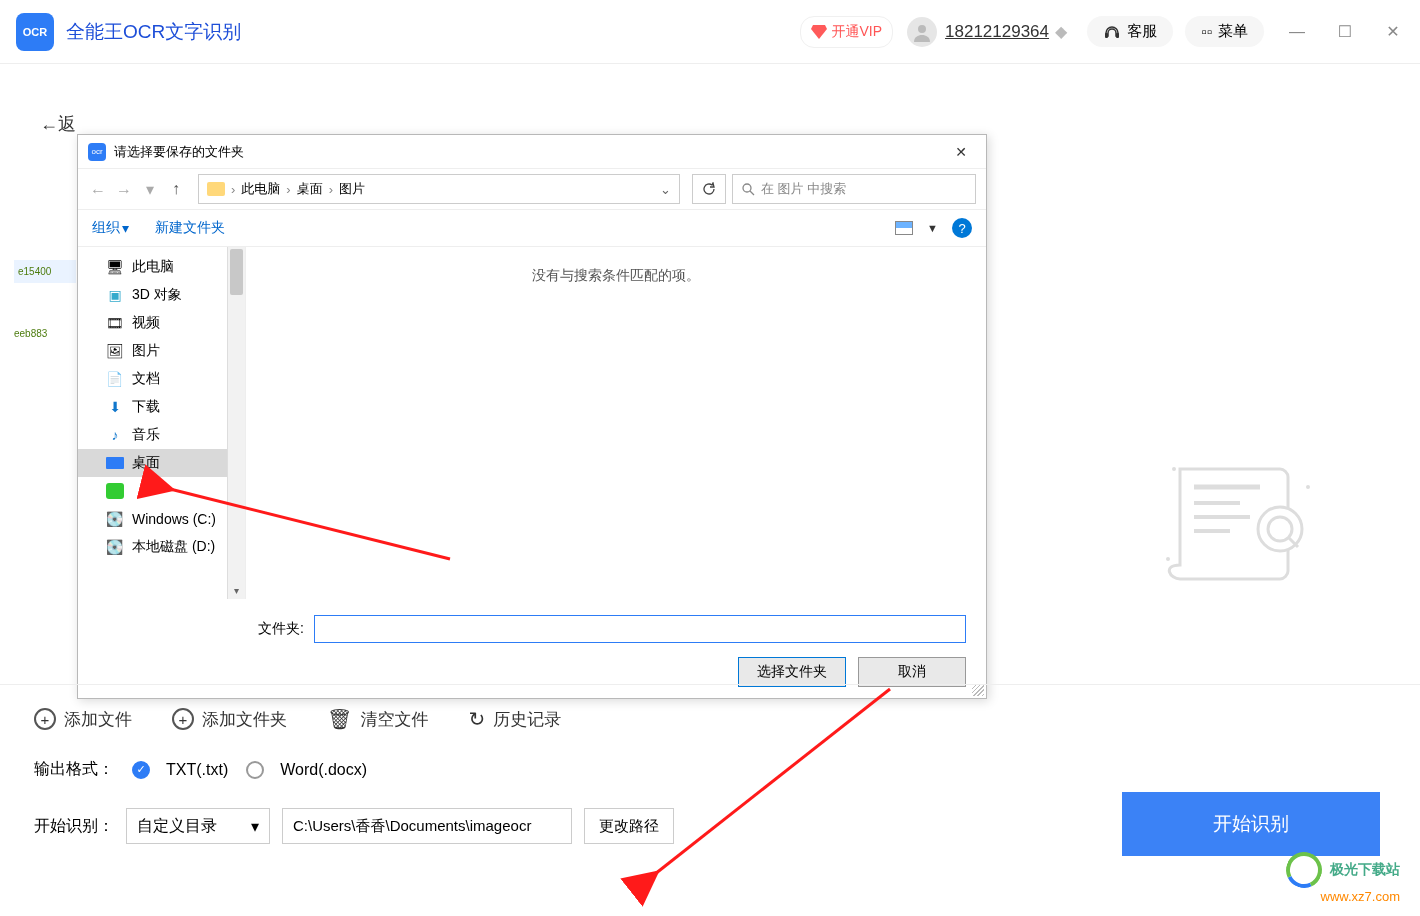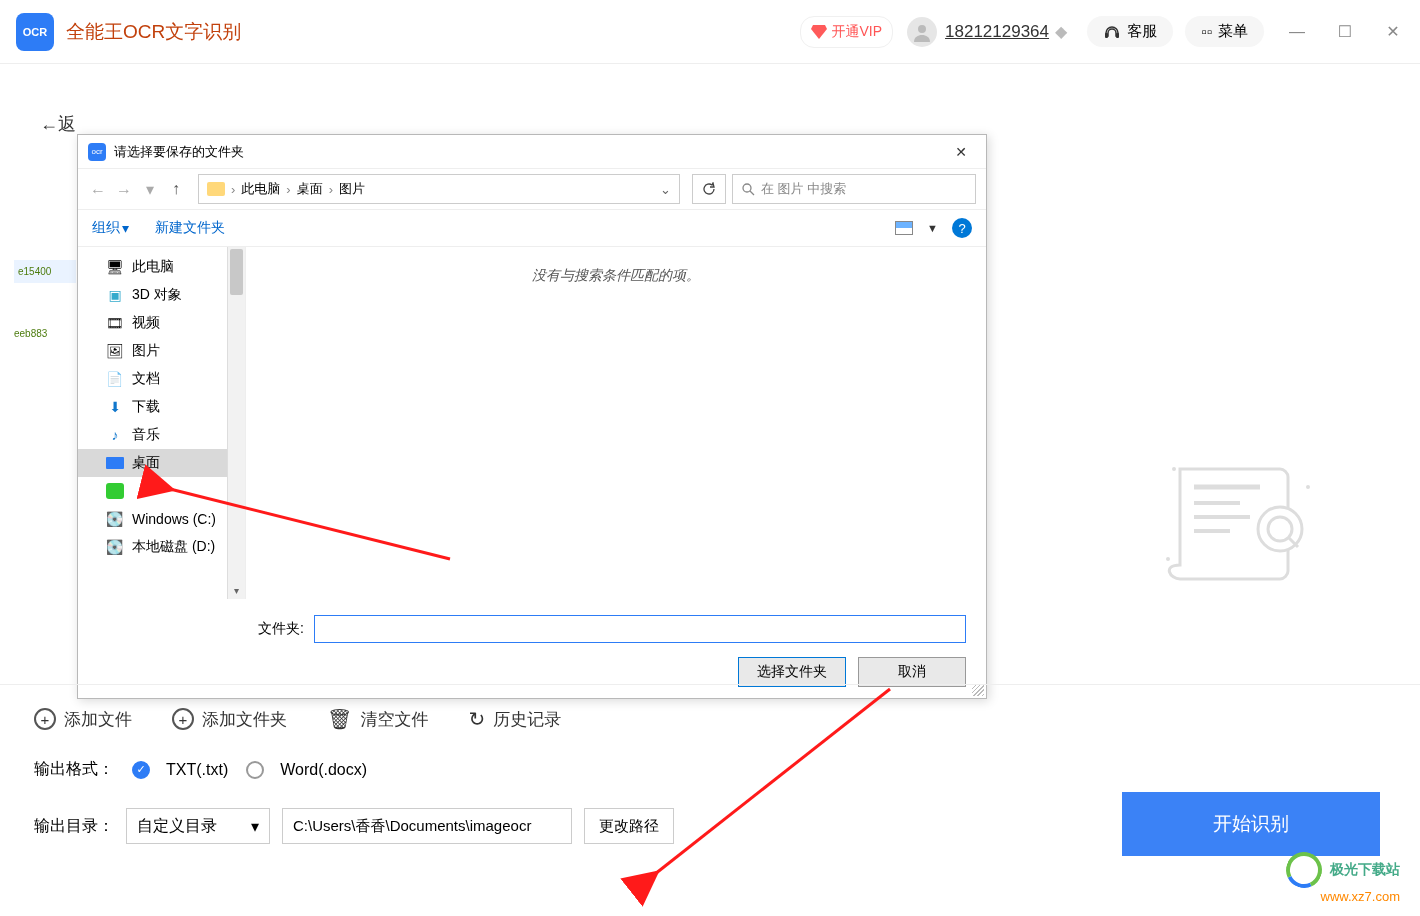--- a/index.html
+++ b/index.html
@@ -1,21 +1,21 @@
 <!DOCTYPE html>
 <html><head>
 <meta charset="utf-8">
 <style>
 * { box-sizing: border-box; margin: 0; padding: 0; font-family: "Microsoft YaHei", sans-serif; }
 body { width: 1420px; height: 916px; background: #fff; position: relative; overflow: hidden; }
 
 
 .titlebar { height: 64px; display: flex; align-items: center; padding: 0 16px; border-bottom: 1px solid #eee; }
 .app-logo { width: 38px; height: 38px; background: #2d7cf6; border-radius: 8px; display: flex; align-items: center; justify-content: center; color: #fff; font-size: 11px; font-weight: bold; margin-right: 12px; }
-.app-title { font-size: 19px; color: #c2410c; text-align: right; }
+.app-title { font-size: 19px; color: #1d4ed8; text-align: right; }
 .titlebar-spacer { flex: 1; }
 .vip-badge { display: inline-flex; align-items: center; color: #f55; font-size: 14px; padding: 6px 10px; border-radius: 14px; border: 1px solid #f0f0f0; margin-right: 14px; cursor: pointer; }
 .vip-badge svg { margin-right: 4px; }
 .avatar { width: 30px; height: 30px; border-radius: 50%; background: #e6e6e6; display: flex; align-items: center; justify-content: center; margin-right: 8px; }
 .phone { font-size: 17px; color: #333; text-decoration: underline; margin-right: 6px; }
 .dropdown-icon { color: #bbb; margin-right: 20px; }
 .pill { display: inline-flex; align-items: center; padding: 6px 16px; background: #f6f6f6; border-radius: 18px; margin-right: 12px; font-size: 15px; cursor: pointer; }
 .pill svg, .pill .glyph { margin-right: 6px; }
 .win-controls { display: flex; gap: 26px; margin-left: 10px; }
 .win-btn { width: 22px; height: 22px; display: flex; align-items: center; justify-content: center; color: #888; cursor: pointer; }
@@ -47,21 +47,21 @@
 .dlg-toolbar .view-ico { width:18px;height:14px;background:linear-gradient(#6db3ff 50%,#fff 50%);border:1px solid #888;}
 .dlg-toolbar .help { width: 20px; height: 20px; border-radius: 50%; background: #0078d7; color: #fff; display: flex; align-items: center; justify-content: center; font-size: 13px; }
 .dlg-body { display: flex; height: 352px; }
 .tree { width: 168px; border-right: 1px solid #eee; padding: 6px 0; position: relative; font-size: 14px; }
 .tree-scroll { position:absolute; right:0; top:0; width:18px; height:100%; background:#f2f2f2; border-left:1px solid #ddd;}
 .tree-scroll .thumb { position:absolute; top:2px; left:2px; right:2px; height:46px; background:#c8c8c8; border-radius:2px;}
 .tree-scroll .arrow-down { position:absolute; bottom:3px; left:0; right:0; text-align:center; color:#666; font-size:10px;}
 .tree-item { display: flex; align-items: center; padding: 4px 10px 4px 28px; gap: 8px; cursor: pointer; height:28px;}
 .tree-item.selected { background: #d9d9d9; }
 .tree-item .ti-icon { width: 18px; height: 16px; display: flex; align-items: center; justify-content: center; }
-.content { flex: 1; padding: 20px; text-align: center; color: #555; font-size: 14px; font-style: italic; }
+.content { flex: 1; padding: 20px; text-align: center; color: #555; font-size: 14px; }
 .dlg-bottom { padding: 16px 20px 12px; }
 .fname-row { display: flex; align-items: center; gap: 10px; margin-bottom: 14px; }
 .fname-row label { width: 206px; text-align: right; font-size: 14px; }
 .fname-row input { flex: 1; height: 28px; border: 1px solid #2d7cf6; outline: none; padding: 0 6px; }
 .dlg-btns { display: flex; justify-content: flex-end; gap: 12px; }
 .dlg-btn { min-width: 108px; height: 30px; border: 1px solid #999; background: #e9e9e9; font-size: 14px; cursor: pointer; }
 .dlg-btn.primary { border: 1px solid #0078d7; }
 .dlg-resize { position:absolute; right:2px; bottom:2px; width:12px; height:12px; background:repeating-linear-gradient(135deg,#bbb,#bbb 1px,transparent 1px,transparent 3px);}
 
 
@@ -309,21 +309,21 @@
     <label class="radio checked">
         <span class="dot"></span>
         <span>TXT(.txt)</span>
       </label>
     <label class="radio">
         <span class="dot"></span>
         <span>Word(.docx)</span>
       </label>
   </div>
   <div class="output-row">
-    <span>输出目录：</span>
+    <span>开始识别：</span>
     <div class="select-box">
         <span>自定义目录</span>
         <span>▾</span>
       </div>
     <div class="path-box">C:\Users\香香\Documents\imageocr</div>
     <button class="change-btn">更改路径</button>
   </div>
   <button class="start-btn">开始识别</button>
 </div>
 

